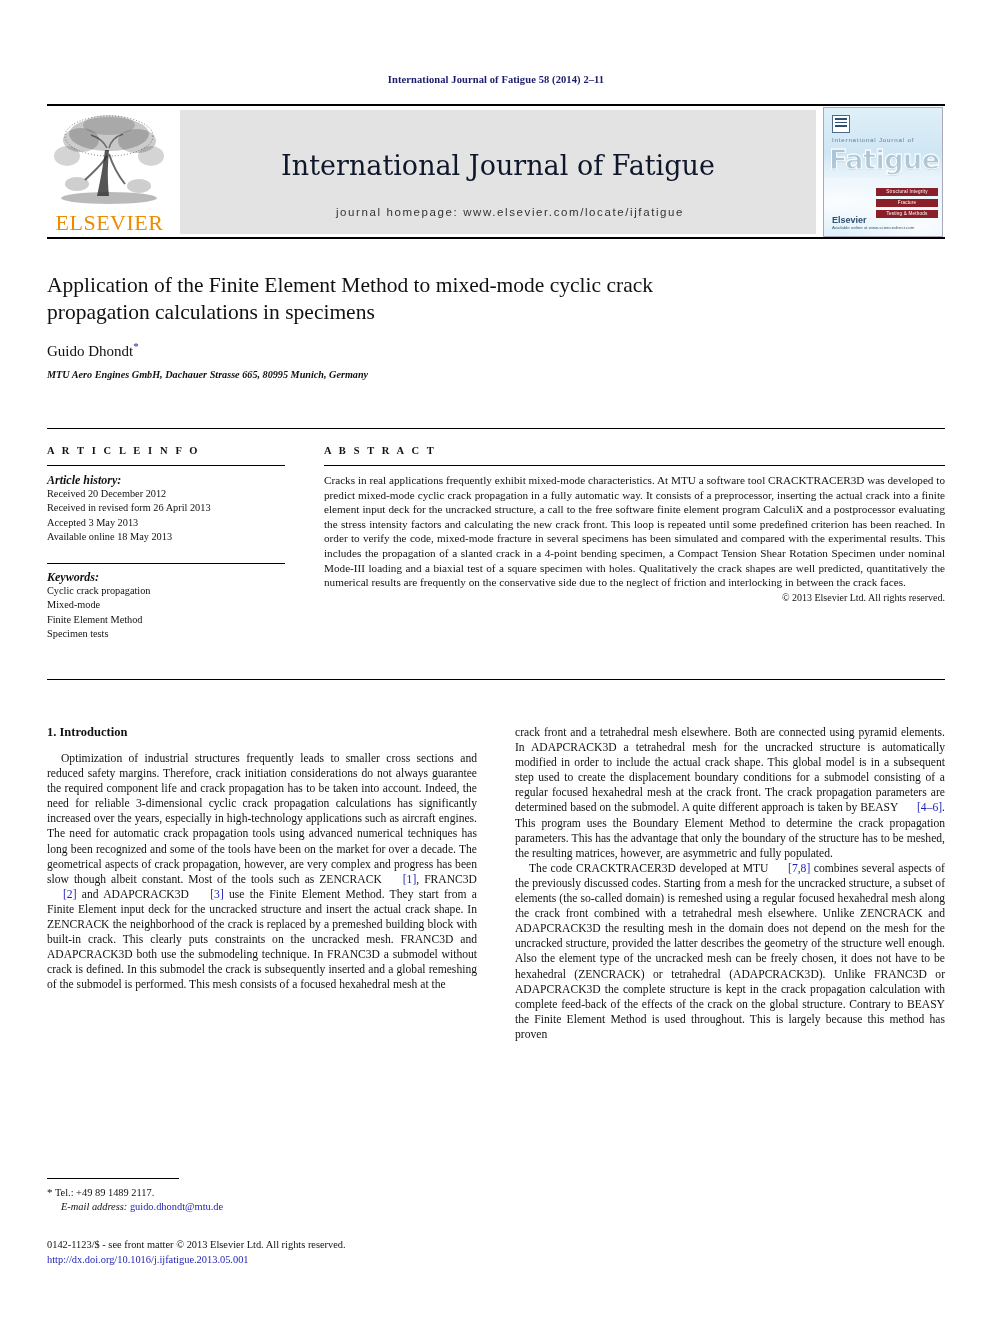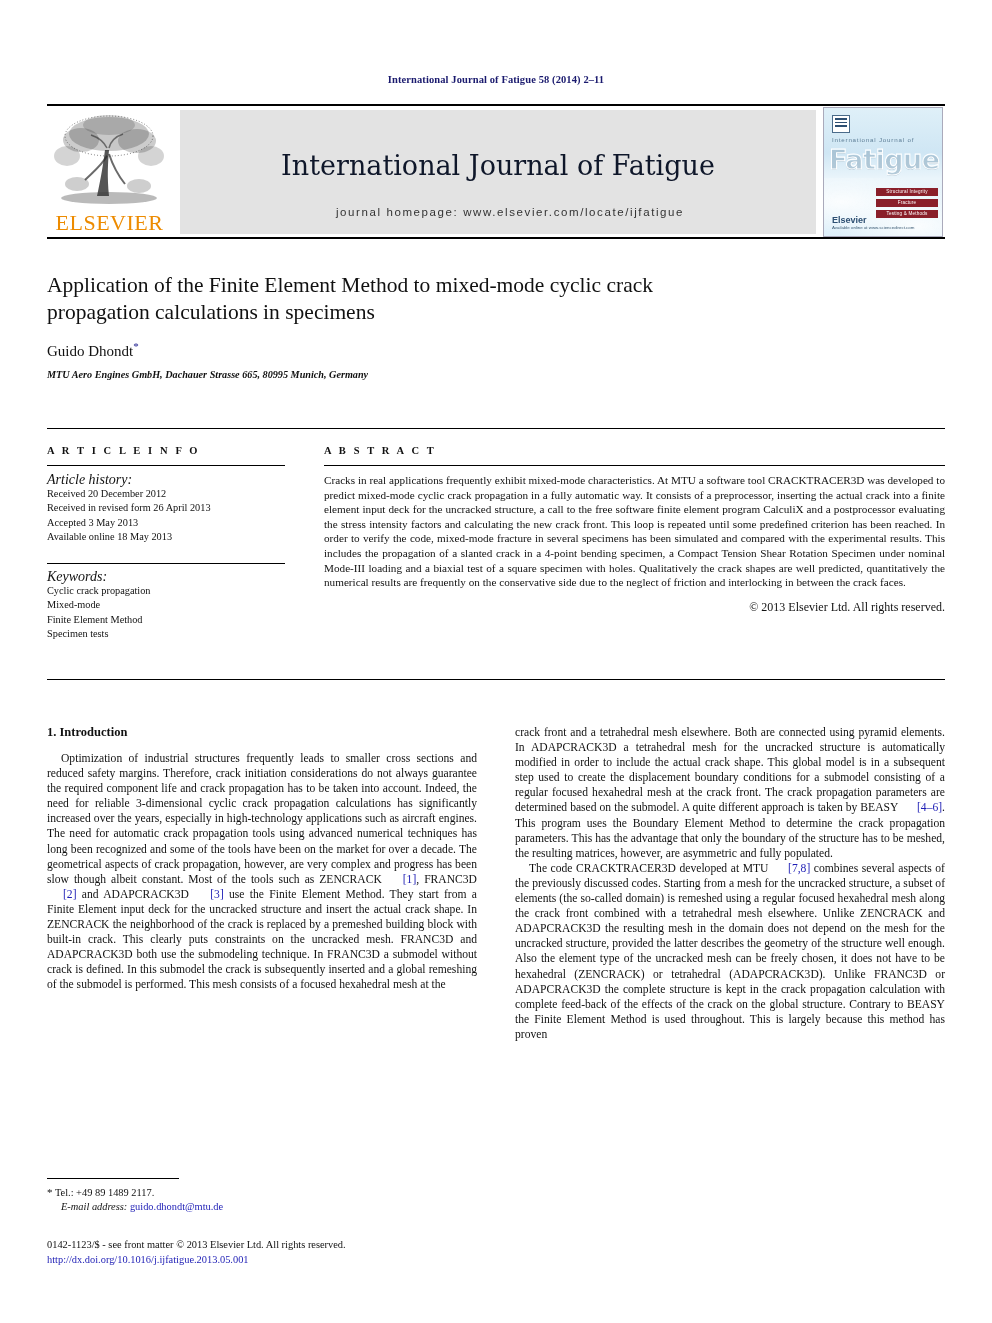--- a/index.html
+++ b/index.html
@@ -201,38 +201,38 @@
     font-family: "Liberation Serif", serif;
     font-weight: bold;
     font-size: 10.5px;
     letter-spacing: 2.6px;
     color: #111;
     margin-bottom: 9px;
   }
   .hr-sec { height:1px; background:#000; margin-bottom:7px; }
 
   .info-sub {
-    font-style: italic; font-weight: normal;
-    font-size: 14px; line-height: 14px; color:#111;
+    font-style: italic; font-weight: bold;
+    font-size: 12px; line-height: 14px; color:#111;
   }
   .info-line { font-size: 10.3px; line-height: 14.3px; color:#111; }
   .info-gap { height:14px; }
   .hr-key { height:1px; background:#000; margin:5px 0 6px 0; }
 
   .abs-body {
     font-size: 11.2px;
     line-height: 14.6px;
     text-align: justify;
     color: #111;
     hyphens: none;
   }
   .abs-copy {
-    margin-top: 10px;
+    margin-top: 2px;
     text-align: right;
-    font-size: 12px;
+    font-size: 10px;
     color: #111;
   }
 
   .rule-below-abs {
     position:absolute; left:47px; top:679px; width:898px; height:1px; background:#000;
   }
 
   
   .body-cols { position:absolute; left:47px; top:725px; width:898px; }
   .bcol { position:absolute; top:0; width:430px; }

